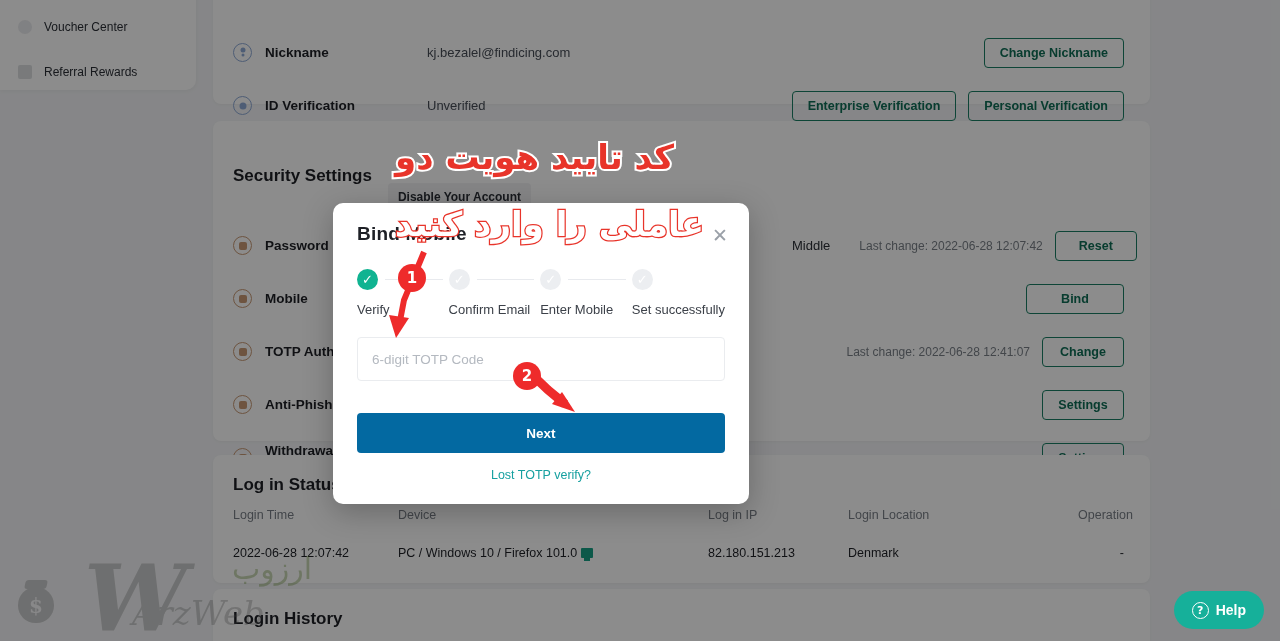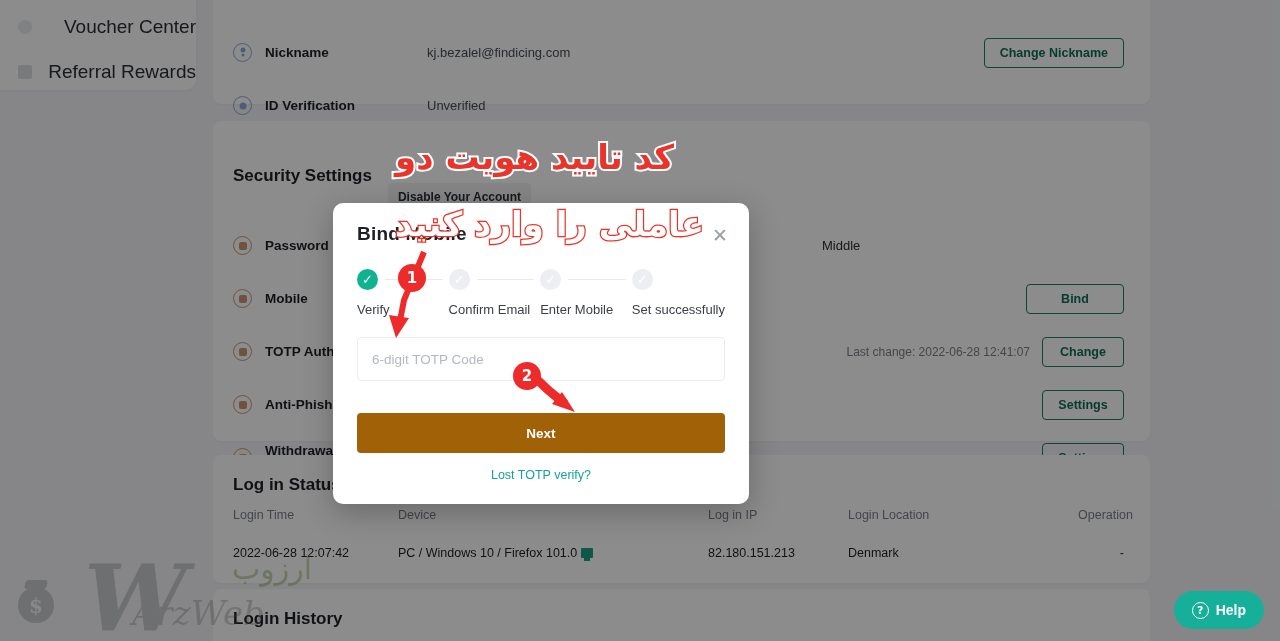--- a/index.html
+++ b/index.html
@@ -31,23 +31,22 @@
     border-radius: 0 0 10px 0;
     box-shadow: 0 1px 4px rgba(0,0,0,.05);
     padding-top: 64px;
   }
   .side-item {
     display: flex;
     align-items: center;
     gap: 12px;
     padding: 0 0 0 18px;
     height: 45px;
-    font-size: 19px;
+    font-size: 12px;
     color: #2b2f36;
-    justify-content: space-between;
   }
   .side-ico {
     width: 14px; height: 14px;
     display: inline-block;
     opacity: .35;
     background: #9aa0a8;
     border-radius: 2px;
   }
   .side-ico.dot { border-radius: 50%; background: #c2c7cd; }
 
@@ -362,21 +361,21 @@
     background: #fff;
   }
   #totp-input::placeholder { color: #b4b9c0; }
 
   #next-btn {
     margin-top: 32px;
     width: 100%;
     height: 40px;
     border: none;
     border-radius: 4px;
-    background: #a16207;
+    background: #0369a1;
     color: #fff;
     font-size: 13.5px;
     font-weight: bold;
     cursor: pointer;
     font-family: "Liberation Sans", sans-serif;
   }
   #lost-link {
     display: block;
     margin-top: 15px;
     text-align: center;
@@ -484,20 +483,24 @@
         <div class="row-right">
           <button class="btn-outline">Change Nickname</button>
         </div>
       </div>
       <div class="row">
         <div class="row-label">
           <span class="r-ico"></span>
           <span>ID Verification</span>
         </div>
         <div class="row-val">Unverified</div>
+        <div class="row-right">
+          <button class="btn-outline">Enterprise Verification</button>
+          <button class="btn-outline">Personal Verification</button>
+        </div>
       </div>
     </div>
 
     <div class="card" id="card-security">
       <div class="sec-head">
         <div class="sec-title">Security Settings</div>
         <button class="btn-ghost">Disable Your Account</button>
       </div>
 
       <div class="row">
@@ -506,20 +509,24 @@
           <span>Password</span>
         </div>
         <div class="pw-strength">
           <span class="seg on"></span>
           <span class="seg on"></span>
           <span class="seg on"></span>
           <span class="seg"></span>
           <span class="seg"></span>
         </div>
         <div class="pw-lab">Middle</div>
+        <div class="row-right">
+          <span class="note">Last change:  2022-06-28 12:07:42</span>
+          <button class="btn-outline" style="width:82px">Reset</button>
+        </div>
       </div>
 
       <div class="row">
         <div class="row-label">
           <span class="r-ico brown"></span>
           <span>Mobile</span>
         </div>
         <div class="row-right">
           <span class="note"></span>
           <button class="btn-outline" style="width:98px">Bind</button>

